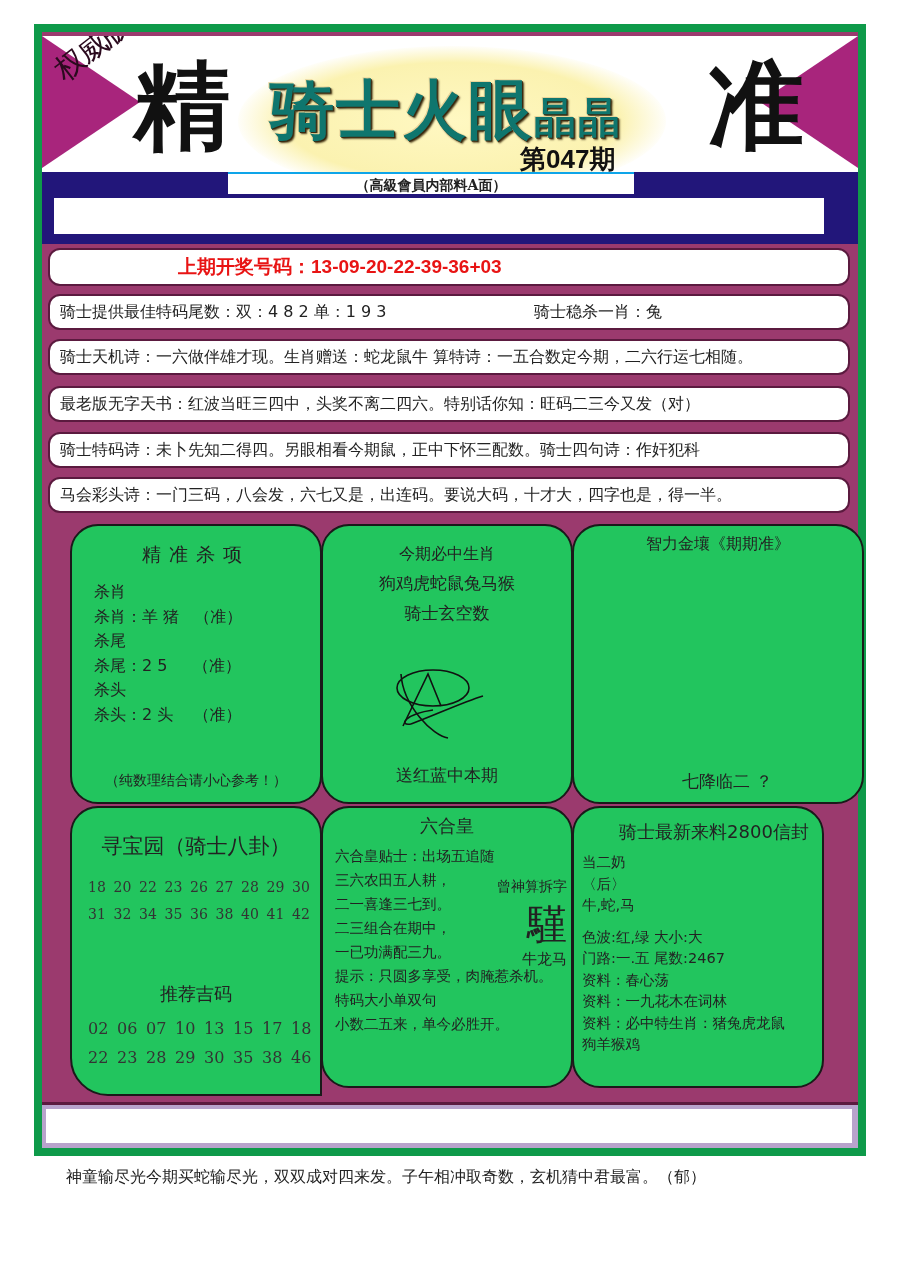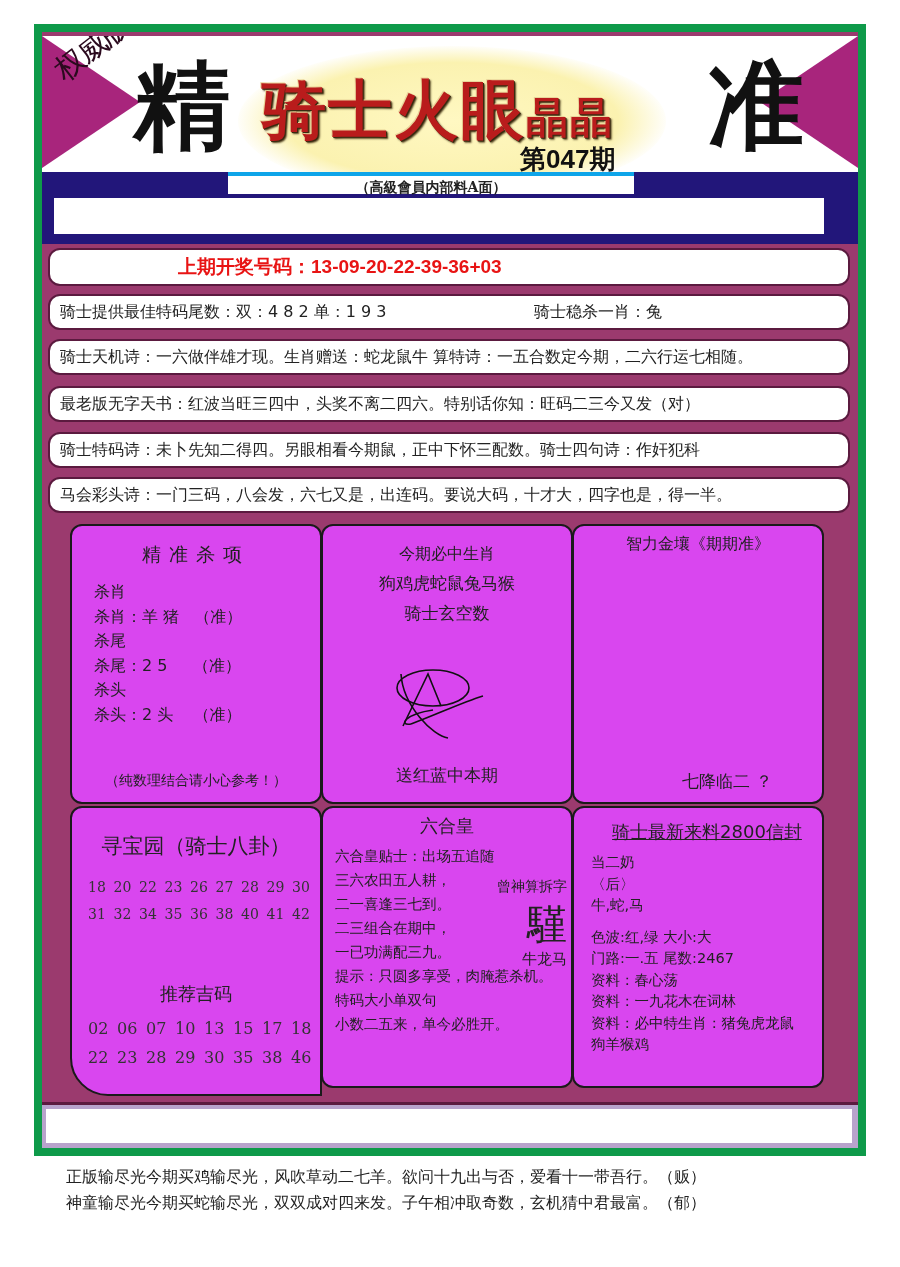--- a/index.html
+++ b/index.html
@@ -12,46 +12,46 @@
   
   .header { position: absolute; left: 42px; top: 32px; width: 816px; height: 140px; background: #fff; border-top: 4px solid #9b3a6e; overflow: hidden; }
   .tri-left { position: absolute; left: 0; top: 0; width: 0; height: 0;
     border-top: 66px solid transparent; border-bottom: 66px solid transparent; border-left: 98px solid #a8257c; }
   .tri-right { position: absolute; right: 0; top: 0; width: 0; height: 0;
     border-top: 66px solid transparent; border-bottom: 66px solid transparent; border-right: 98px solid #a8257c; }
   .edition { position: absolute; left: 4px; top: 22px; font-size: 30px; color: #2b0a1e; transform: rotate(-38deg); transform-origin: left top; letter-spacing: -2px; font-family: "DejaVu Serif", serif; }
   .big-jing { position: absolute; left: 92px; top: 22px; font-size: 96px; font-weight: bold; color: #111; font-family: "DejaVu Sans", sans-serif; line-height: 1; }
   .big-zhun { position: absolute; left: 666px; top: 22px; font-size: 96px; font-weight: bold; color: #111; font-family: "DejaVu Sans", sans-serif; line-height: 1; }
   .glow { position: absolute; left: 196px; top: 10px; width: 428px; height: 150px; border-radius: 50%; background: radial-gradient(ellipse at center, #fff8c2 0%, #fbf2b0 55%, rgba(255,255,255,0) 72%); }
-  .brand { position: absolute; left: 220px; top: 42px; font-size: 64px; font-weight: bold; color: #b91c1c; font-family: "DejaVu Serif", serif; letter-spacing: 2px;
+  .brand { position: absolute; left: 228px; top: 42px; font-size: 64px; font-weight: bold; color: #0f766e; font-family: "DejaVu Serif", serif; letter-spacing: 2px;
     text-shadow: 1px 1px 0 #3a2a10, -1px -1px 0 #e9d49a, 2px 2px 2px #4a3a1a; line-height: 1; }
   .brand-small { font-size: 42px; }
   .issue { position: absolute; left: 478px; top: 106px; font-size: 26px; font-weight: bold; color: #111; font-family: "Liberation Sans", sans-serif; }
 
   
   .navy { position: absolute; left: 42px; top: 172px; width: 816px; height: 72px; background: #22167a; }
-  .subtitle-box { position: absolute; left: 228px; top: 172px; width: 406px; height: 22px; background: #fff; border-top: 4px solid #0ea5e9; text-align: center; font-size: 14px; font-weight: bold; line-height: 22px; color: #222; }
+  .subtitle-box { position: absolute; left: 228px; top: 172px; width: 406px; height: 22px; background: #fff; border-top: 2px solid #0ea5e9; text-align: center; font-size: 14px; font-weight: bold; line-height: 22px; color: #222; }
   .blank-bar { position: absolute; left: 54px; top: 198px; width: 770px; height: 36px; background: #fff; }
 
   
   .row { position: absolute; left: 48px; width: 802px; height: 36px; background: #fff; border-radius: 12px; border: 2px solid #5b1a3f; font-family: "DejaVu Sans", sans-serif; font-size: 16px; line-height: 32px; padding-left: 10px; white-space: nowrap; overflow: hidden; color: #222; }
   .row-draw { top: 248px; height: 38px; }
   .row-draw .draw { position: absolute; left: 128px; top: 0; color: #e81414; font-size: 19px; font-weight: bold; font-family: "Liberation Sans", sans-serif; line-height: 34px; }
   .row-tail { top: 294px; }
   .row-tail .kill { position: absolute; left: 484px; top: 0; }
   .row-poem1 { top: 339px; }
   .row-poem2 { top: 386px; }
   .row-poem3 { top: 432px; }
   .row-poem4 { top: 477px; }
 
   
-  .card { position: absolute; background: #d946ef; border: 2px solid #1a1a1a; border-radius: 12px; overflow: hidden; font-family: "DejaVu Serif", serif; color: #222; }
+  .card { position: absolute; background: #22c55e; border: 2px solid #1a1a1a; border-radius: 28px; overflow: hidden; font-family: "DejaVu Serif", serif; color: #222; }
   .c1 { left: 70px; top: 524px; width: 252px; height: 280px; }
   .c2 { left: 321px; top: 524px; width: 252px; height: 280px; }
-  .c3 { left: 572px; top: 524px; width: 252px; height: 280px; }
+  .c3 { left: 572px; top: 524px; width: 292px; height: 280px; }
   .c4 { left: 70px; top: 806px; width: 252px; height: 290px; border-bottom-left-radius: 38px; border-bottom-right-radius: 0; }
   .c5 { left: 321px; top: 806px; width: 252px; height: 282px; }
   .c6 { left: 572px; top: 806px; width: 252px; height: 282px; }
 
   .c1 .title { position: absolute; left: 0; width: 100%; top: 16px; text-align: center; font-size: 19px; letter-spacing: 8px; }
   .c1 .lines { position: absolute; left: 22px; top: 54px; font-size: 16px; line-height: 24.5px; font-family: "DejaVu Sans", sans-serif; }
   .c1 .lines .line { white-space: pre; }
   .c1 .note { position: absolute; left: 0; width: 100%; top: 246px; text-align: center; font-size: 14px; font-family: "DejaVu Sans", sans-serif; }
 
   .c2 .t { position: absolute; left: 0; width: 100%; text-align: center; font-family: "DejaVu Sans", sans-serif; }
@@ -72,22 +72,22 @@
   .c4 .g2 { top: 206px; font-size: 16px; line-height: 29px; }
   .c4 .g2 .n { width: 29px; }
 
   .c5 .title { position: absolute; left: 0; width: 100%; top: 6px; text-align: center; font-size: 18px; font-family: "DejaVu Sans", sans-serif; }
   .c5 .lines { position: absolute; left: 12px; top: 36px; font-size: 14.5px; line-height: 24px; font-family: "DejaVu Sans", sans-serif; white-space: nowrap; }
   .c5 .side { position: absolute; left: 148px; top: 70px; width: 96px; text-align: right; font-family: "DejaVu Sans", sans-serif; }
   .c5 .side .s1 { font-size: 14px; }
   .c5 .side .s2 { font-size: 40px; line-height: 48px; margin-top: 4px; }
   .c5 .side .s3 { font-size: 15px; margin-top: 2px; }
 
-  .c6 .title { position: absolute; left: 9px; width: 100%; top: 12px; text-align: center; font-size: 18px; font-family: "DejaVu Sans", sans-serif; text-decoration: underline; }
-  .c6 .lines { position: absolute; left: 8px; top: 44px; font-size: 14.5px; line-height: 21.5px; font-family: "DejaVu Sans", sans-serif; white-space: nowrap; margin-left: 9px; }
+  .c6 .title { position: absolute; left: 16px; width: 100%; top: 12px; text-align: center; font-size: 18px; font-family: "DejaVu Sans", sans-serif; }
+  .c6 .lines { position: absolute; left: 8px; top: 44px; font-size: 14.5px; line-height: 21.5px; font-family: "DejaVu Sans", sans-serif; white-space: nowrap; }
   .c6 .gap { height: 10px; }
 
   .bottom-bar { position: absolute; left: 42px; top: 1102px; width: 816px; height: 46px; background: #b8a3cc; border-top: 3px solid #5b1a3f; }
   .bottom-bar .white { position: absolute; left: 4px; top: 4px; width: 806px; height: 34px; background: #fff; }
 
   .footer { position: absolute; left: 66px; top: 1164px; font-family: "DejaVu Sans", sans-serif; font-size: 16px; line-height: 26px; color: #222; white-space: nowrap; }
 </style>
 </head>
 <body>
 
@@ -199,15 +199,14 @@
     <div>资料：必中特生肖：猪兔虎龙鼠</div>
     <div>狗羊猴鸡</div>
   </div>
 </div>
 
 <div class="bottom-bar">
   <div class="white"></div>
 </div>
 
 <div class="footer">
-  <div>正版输尽光今期买鸡输尽光，风吹草动二七羊。欲问十九出与否，爱看十一带吾行。（贩）</div>
   <div>神童输尽光今期买蛇输尽光，双双成对四来发。子午相冲取奇数，玄机猜中君最富。（郁）</div>
 </div>
 
 </body></html>

